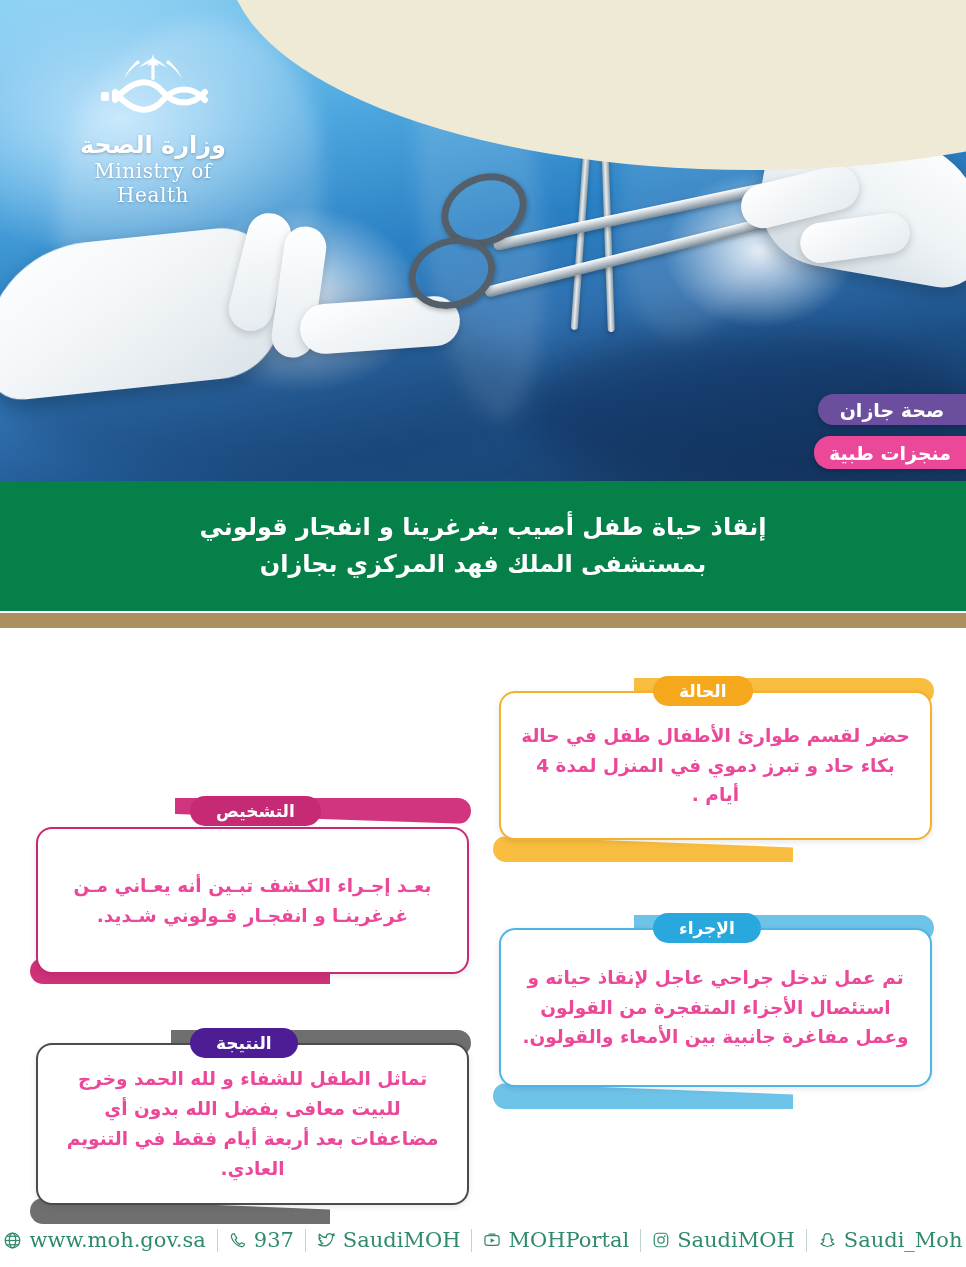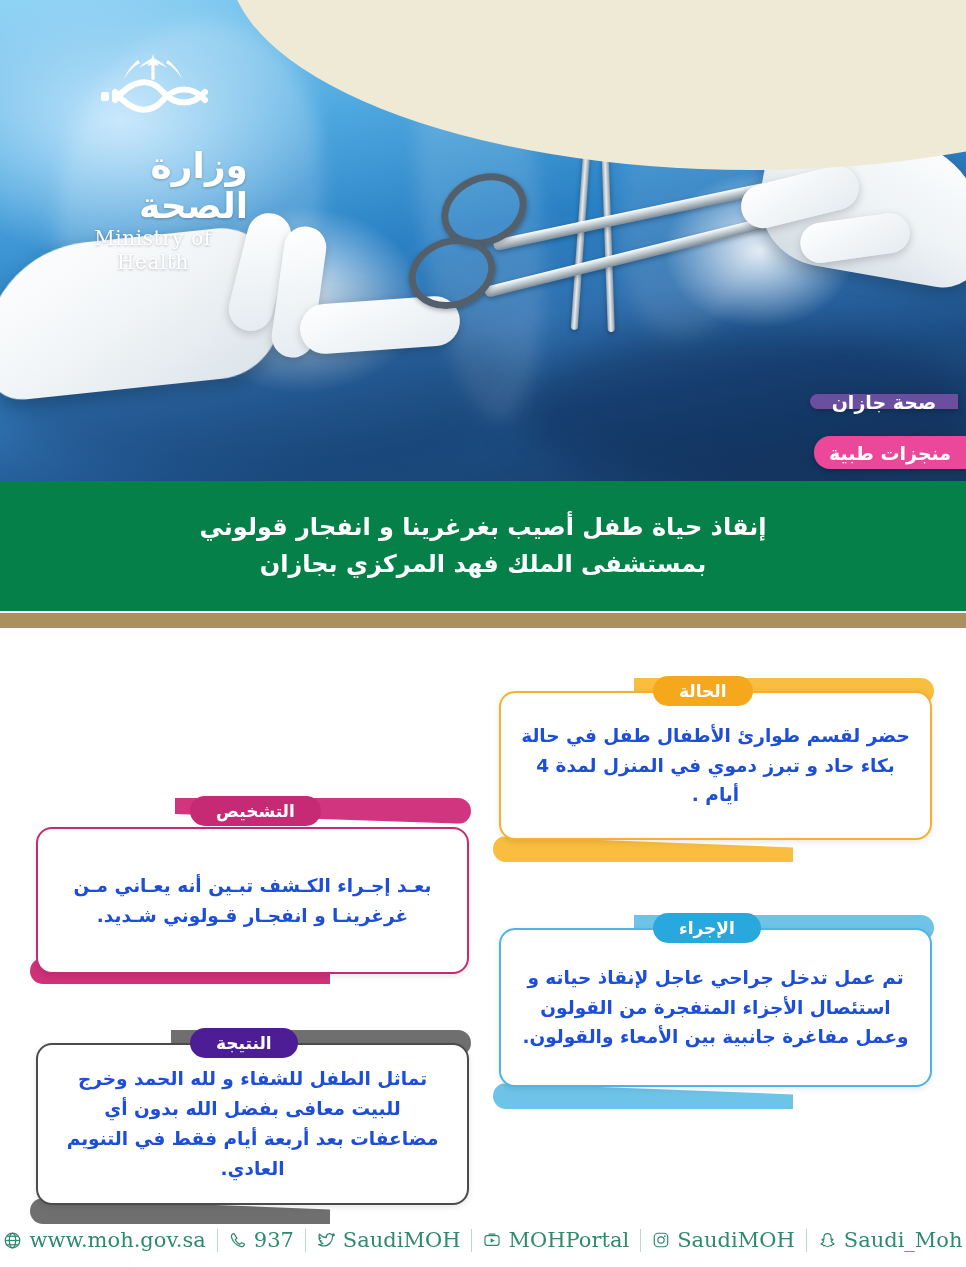--- a/index.html
+++ b/index.html
@@ -66,49 +66,49 @@
   .sw-dark{left:300px;top:-305px;width:1000px;height:390px;background:#127a3e;}
   .sw-mid{left:286px;top:-292px;width:1010px;height:400px;background:#52a374;}
   .sw-light{left:272px;top:-279px;width:1020px;height:410px;background:#a5cdb1;}
   .sw-cream{left:244px;top:-258px;width:1040px;height:420px;background:#e6e0c8;}
   .sw-cream2{left:228px;top:-248px;width:1046px;height:418px;background:#efead6;}
 
   
   .logo{position:absolute;left:58px;top:52px;width:190px;text-align:center;color:#ffffff;
         text-shadow:0 1px 3px rgba(0,0,0,.25);}
   .logo svg{display:block;margin:0 auto;}
-  .logo-ar{font-size:36px;font-weight:700;letter-spacing:1px;line-height:1.1;margin-top:16px;text-align:right;}
+  .logo-ar{font-size:24px;font-weight:700;letter-spacing:1px;line-height:1.1;margin-top:2px;}
   .logo-en{font-family:"DejaVu Serif","Liberation Serif",serif;font-size:20px;letter-spacing:.6px;margin-top:1px;}
 
   
   .badge{position:absolute;color:#ffffff;font-weight:700;
          display:flex;align-items:center;justify-content:center;
          border-radius:16px 0 0 16px;box-shadow:0 2px 5px rgba(0,0,0,.22);}
-  .badge-jazan{right:8px;top:394px;width:148px;height:15px;background:#6b4f9e;font-size:19px;}
+  .badge-jazan{right:0;top:394px;width:148px;height:31px;background:#6b4f9e;font-size:19px;}
   .badge-ach{right:0;top:436px;width:152px;height:33px;background:#ec4899;font-size:19px;}
 
   
   .titleband{position:absolute;left:0;top:481px;width:966px;height:130px;background:#068049;
       display:flex;align-items:center;justify-content:center;}
   .titleband .t{color:#ffffff;font-size:24px;font-weight:700;line-height:1.55;text-align:center;
       width:880px;letter-spacing:0px;}
   .goldbar{position:absolute;left:0;top:613px;width:966px;height:15px;background:#ab8f5e;}
 
   
   .content{position:absolute;left:0;top:628px;width:966px;height:585px;background:#ffffff;}
 
   .card{position:absolute;}
   .card .tab{position:absolute;top:0;height:30px;border-radius:15px;color:#ffffff;
       font-size:17px;font-weight:700;display:flex;align-items:center;justify-content:center;
       padding:0 26px;z-index:4;white-space:nowrap;}
   .card .ribbon{position:absolute;top:2px;height:26px;z-index:2;}
   .card .body{position:absolute;top:15px;background:#ffffff;border-radius:16px;
       border:2px solid;z-index:3;display:flex;align-items:center;justify-content:center;
       box-shadow:0 2px 6px rgba(0,0,0,.10);}
-  .card .body p{margin:0;font-size:18.5px;font-weight:700;color:#1d4ed8;line-height:1.62;
+  .card .body p{margin:0;font-size:18.5px;font-weight:700;color:#ec4899;line-height:1.62;
       text-align:center;padding:0 20px;}
   .card .tail{position:absolute;height:26px;z-index:1;}
 
   
   #card-case{left:487px;top:48px;width:455px;height:180px;}
   #card-case .tab{background:#f5a81c;left:166px;}
   #card-case .ribbon{right:8px;width:300px;background:#f9bd3f;
       clip-path:polygon(0 0,100% 0,100% 100%,0 62%);border-radius:0 14px 14px 0;}
   #card-case .body{left:12px;right:10px;top:15px;height:145px;border-color:#f5b02d;}
   #card-case .tail{left:6px;bottom:-6px;width:300px;background:#f9bd3f;

